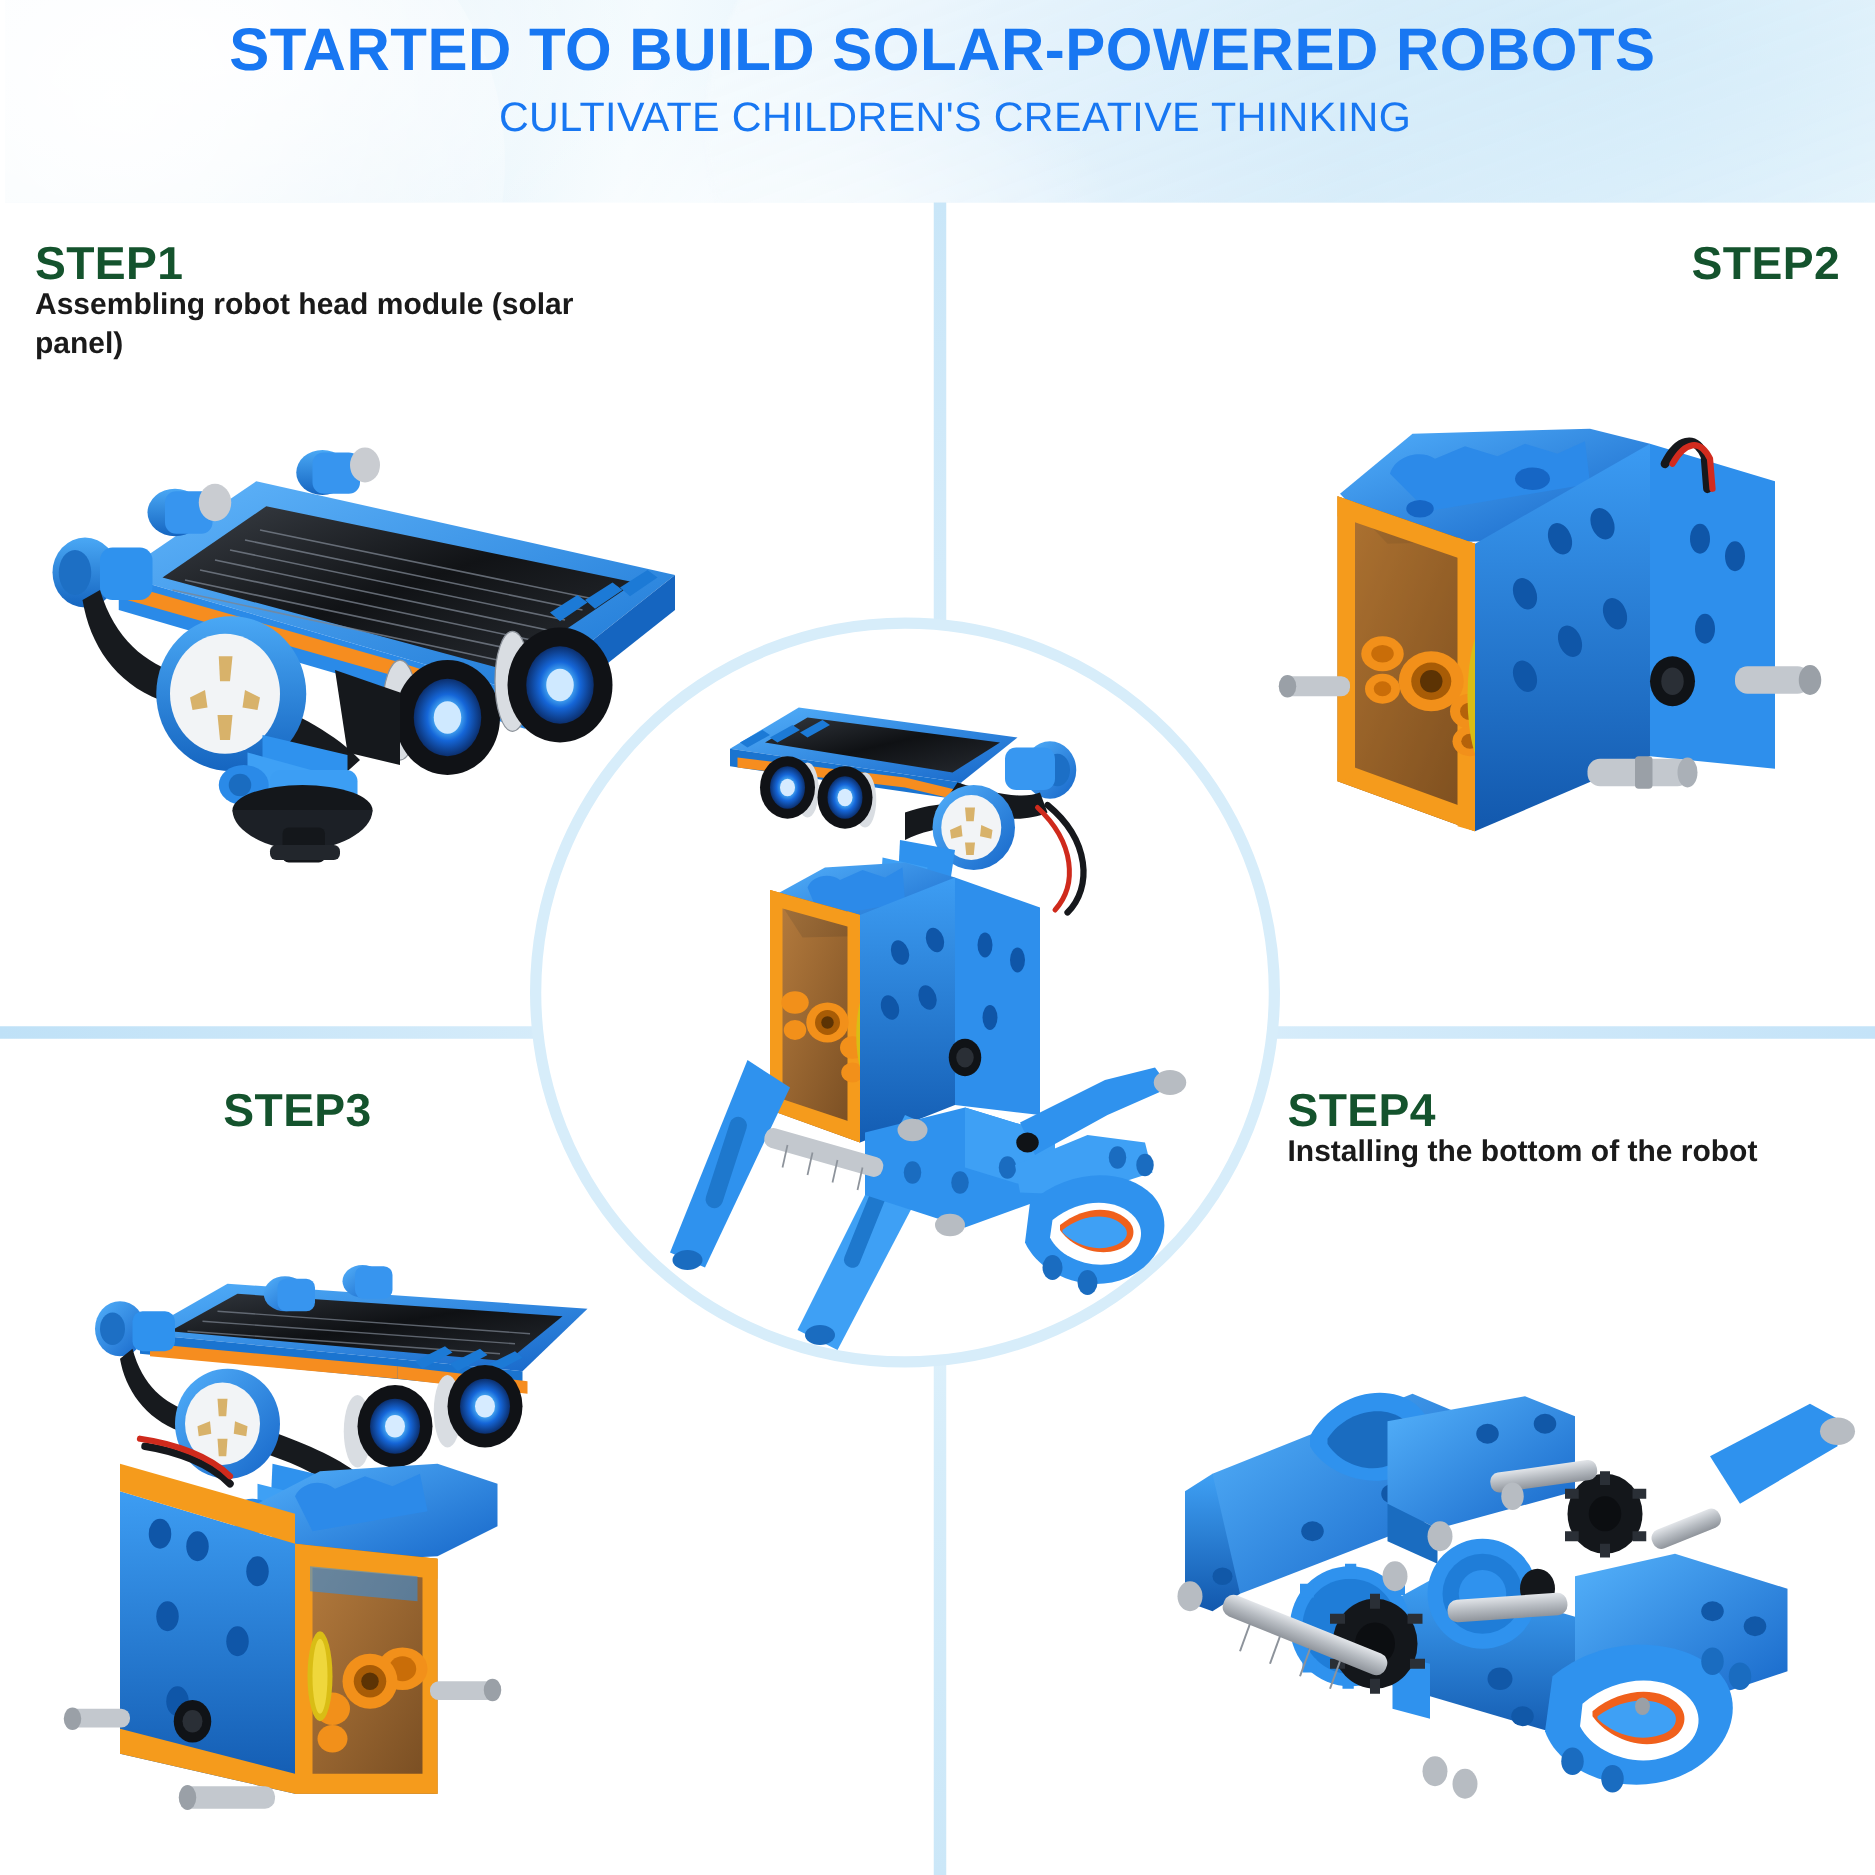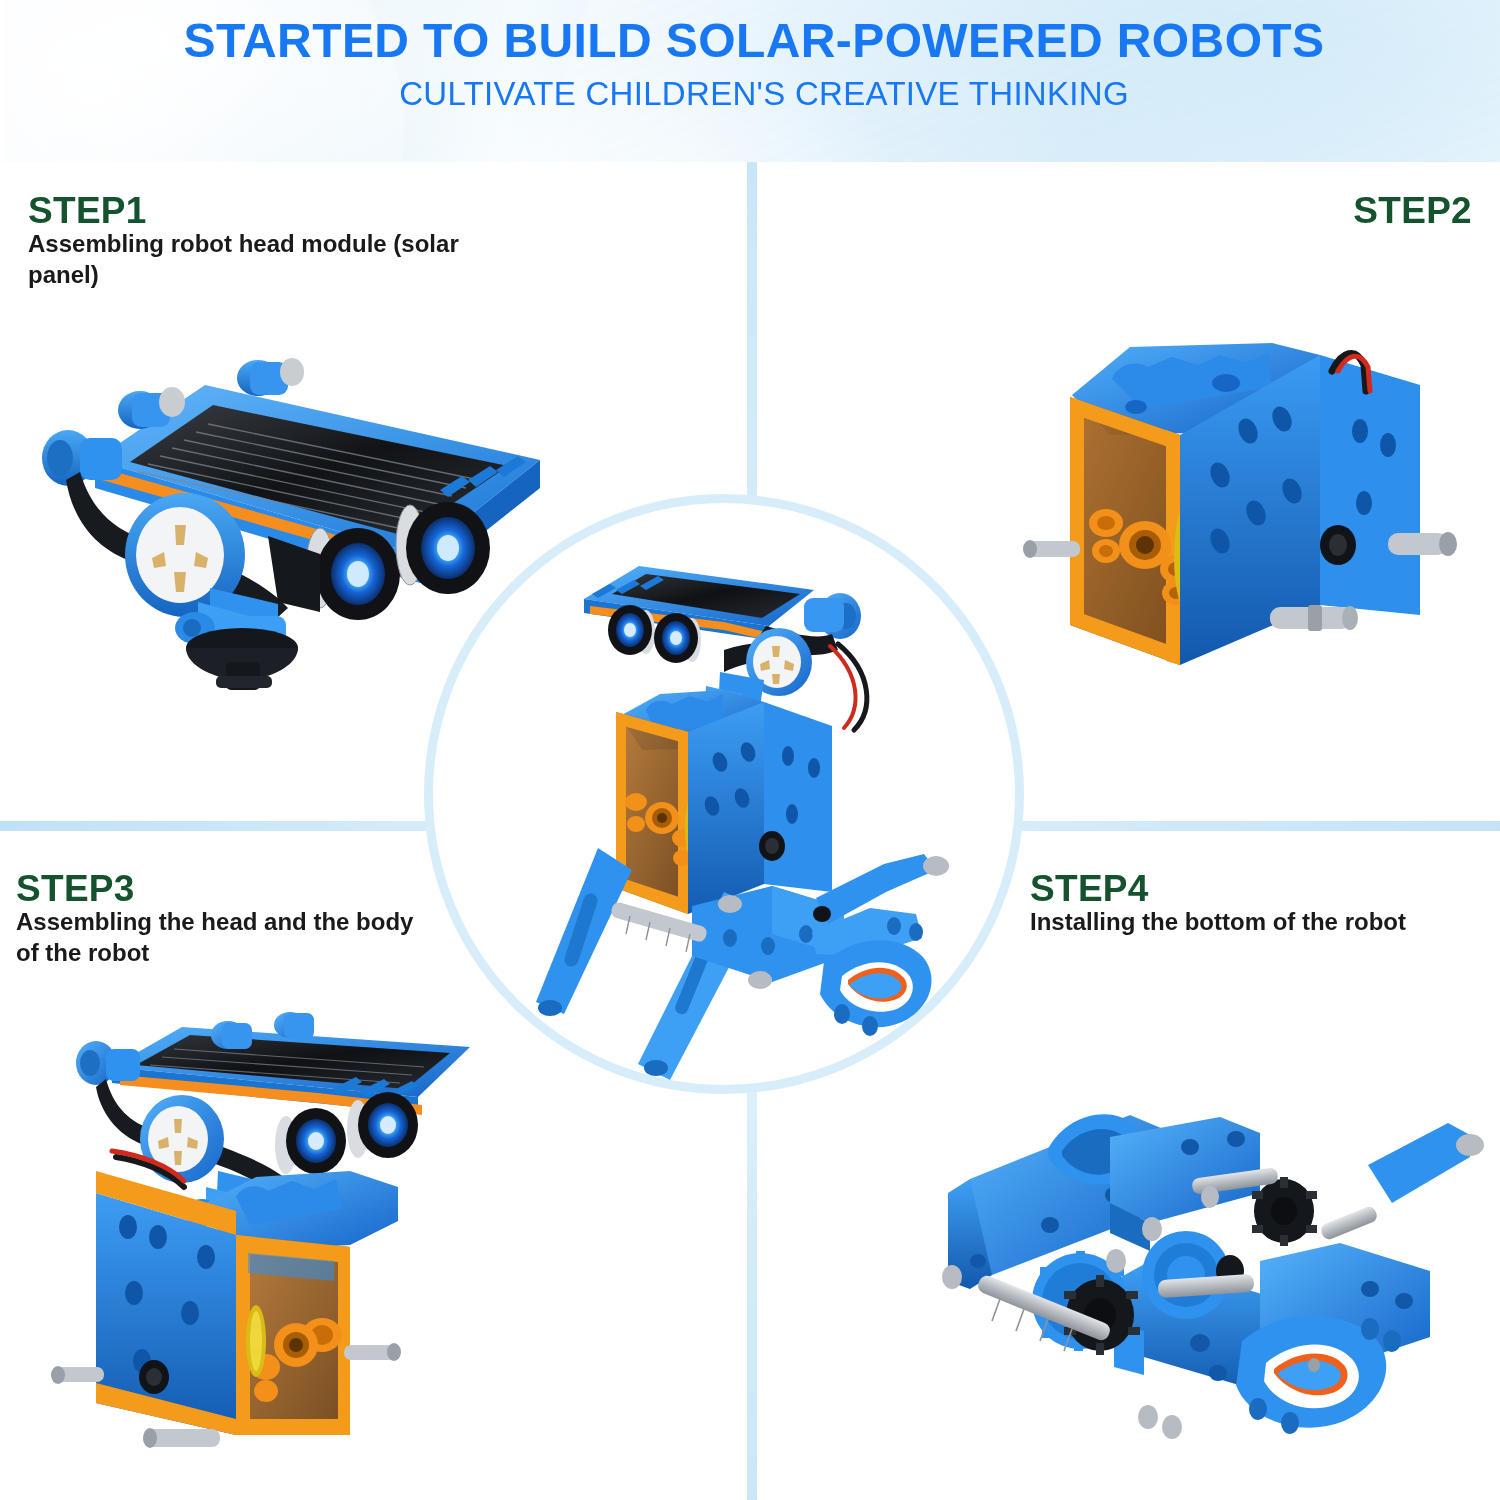--- a/index.html
+++ b/index.html
@@ -62,21 +62,21 @@
   }
   .center-art { position:absolute; left:424px; top:494px; width:600px; height:600px; z-index:3; }
 
   
   .q { position:absolute; z-index:4; }
   .step-label { font-size:37px; font-weight:bold; color:#14532d; letter-spacing:0.3px; line-height:1; }
   .step-desc { font-size:24px; font-weight:bold; color:#1a1a1a; line-height:1.28; }
 
   #q1 { left:28px;  top:192px; width:440px; text-align:left; }
   #q2 { left:930px; top:192px; width:542px; text-align:right; }
-  #q3 { left:16px;  top:870px; width:420px; text-align:left; }
+  #q3 { left:28px;  top:870px; width:420px; text-align:center; }
   #q4 { left:1030px;top:870px; width:442px; text-align:left; }
 
   
   .art { position:absolute; z-index:3; }
   #art1 { left:20px;  top:340px;  width:540px; height:360px; }
   #art2 { left:1020px;top:335px;  width:460px; height:370px; }
   #art3 { left:50px;  top:1005px; width:480px; height:450px; }
   #art4 { left:900px; top:1075px; width:590px; height:390px; }
   svg { display:block; width:100%; height:100%; overflow:visible; }
 </style>
@@ -99,21 +99,20 @@
   <div class="step-label">STEP1</div>
   <div class="step-desc">Assembling robot head module (solar panel)</div>
 </div>
 
 <div class="q" id="q2">
   <div class="step-label">STEP2</div>
 </div>
 
 <div class="q" id="q3">
   <div class="step-label">STEP3</div>
-  <div class="step-desc">Assembling the head and the body of the robot</div>
 </div>
 
 <div class="q" id="q4">
   <div class="step-label">STEP4</div>
   <div class="step-desc">Installing the bottom of the robot</div>
 </div>
 
 <div class="center-circle"></div>
 
 <div class="art" id="art1">

